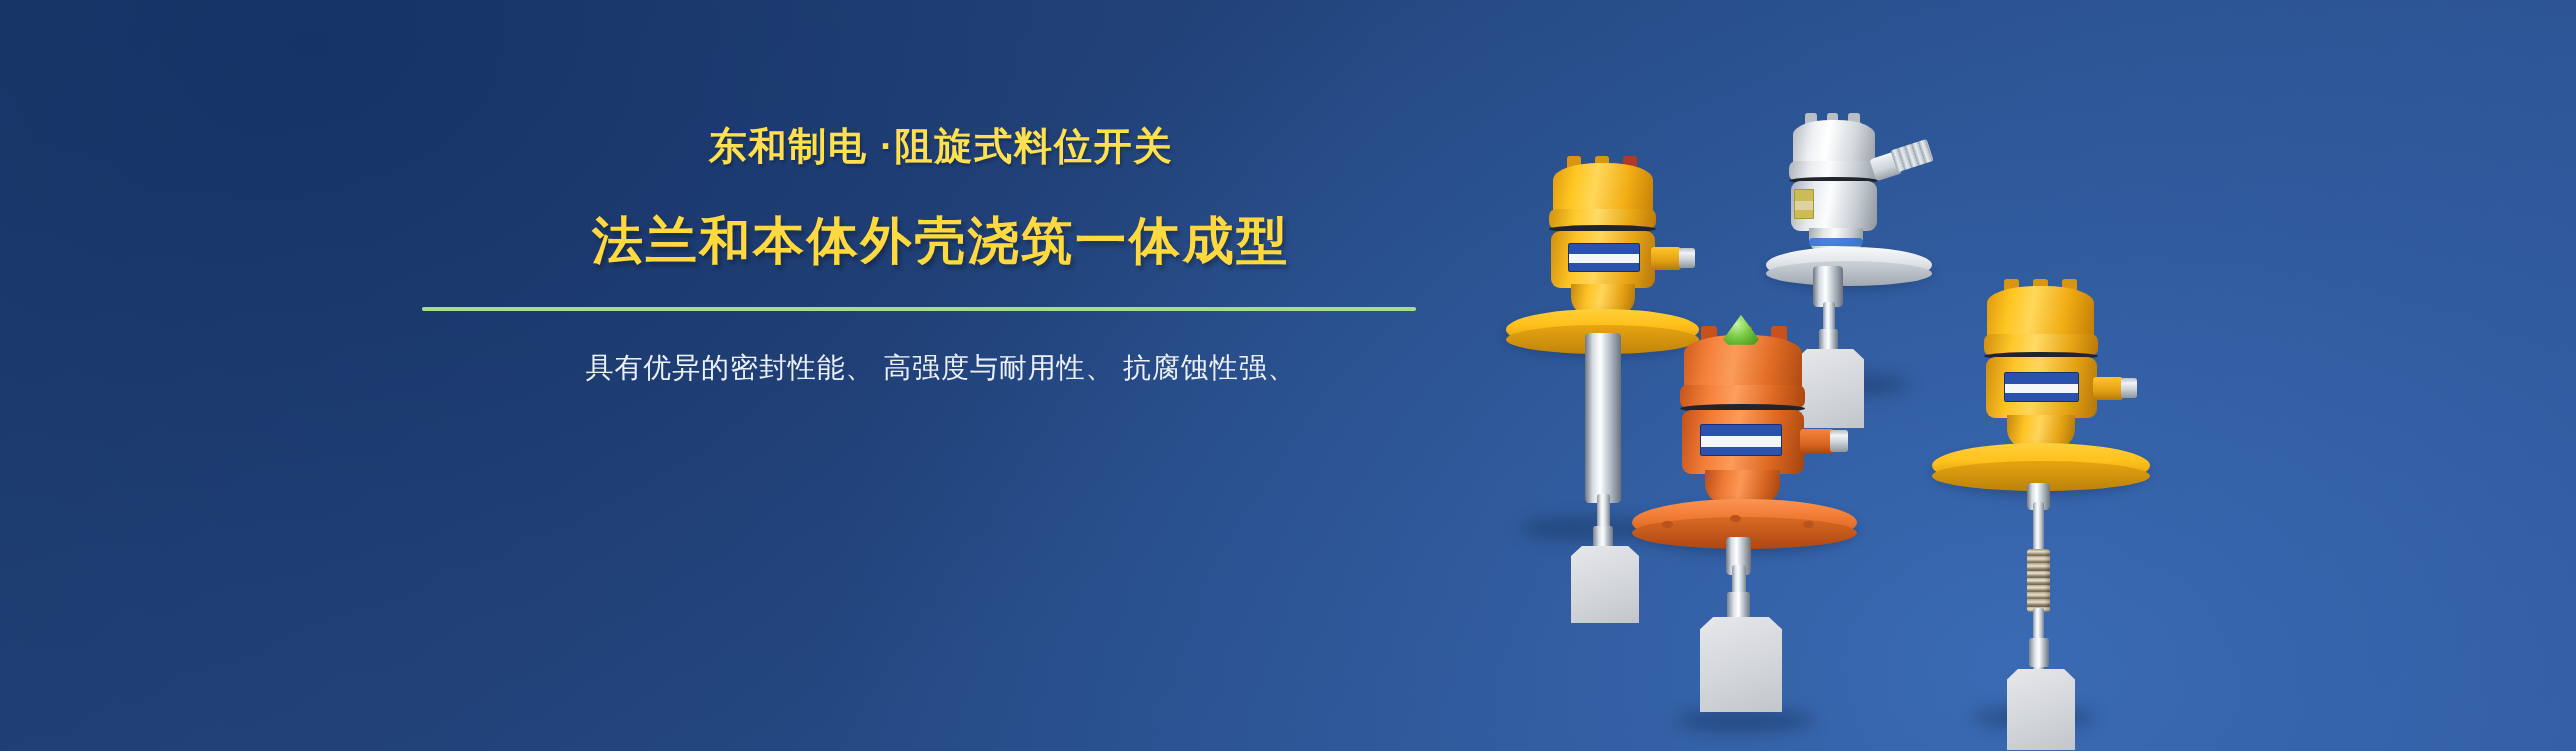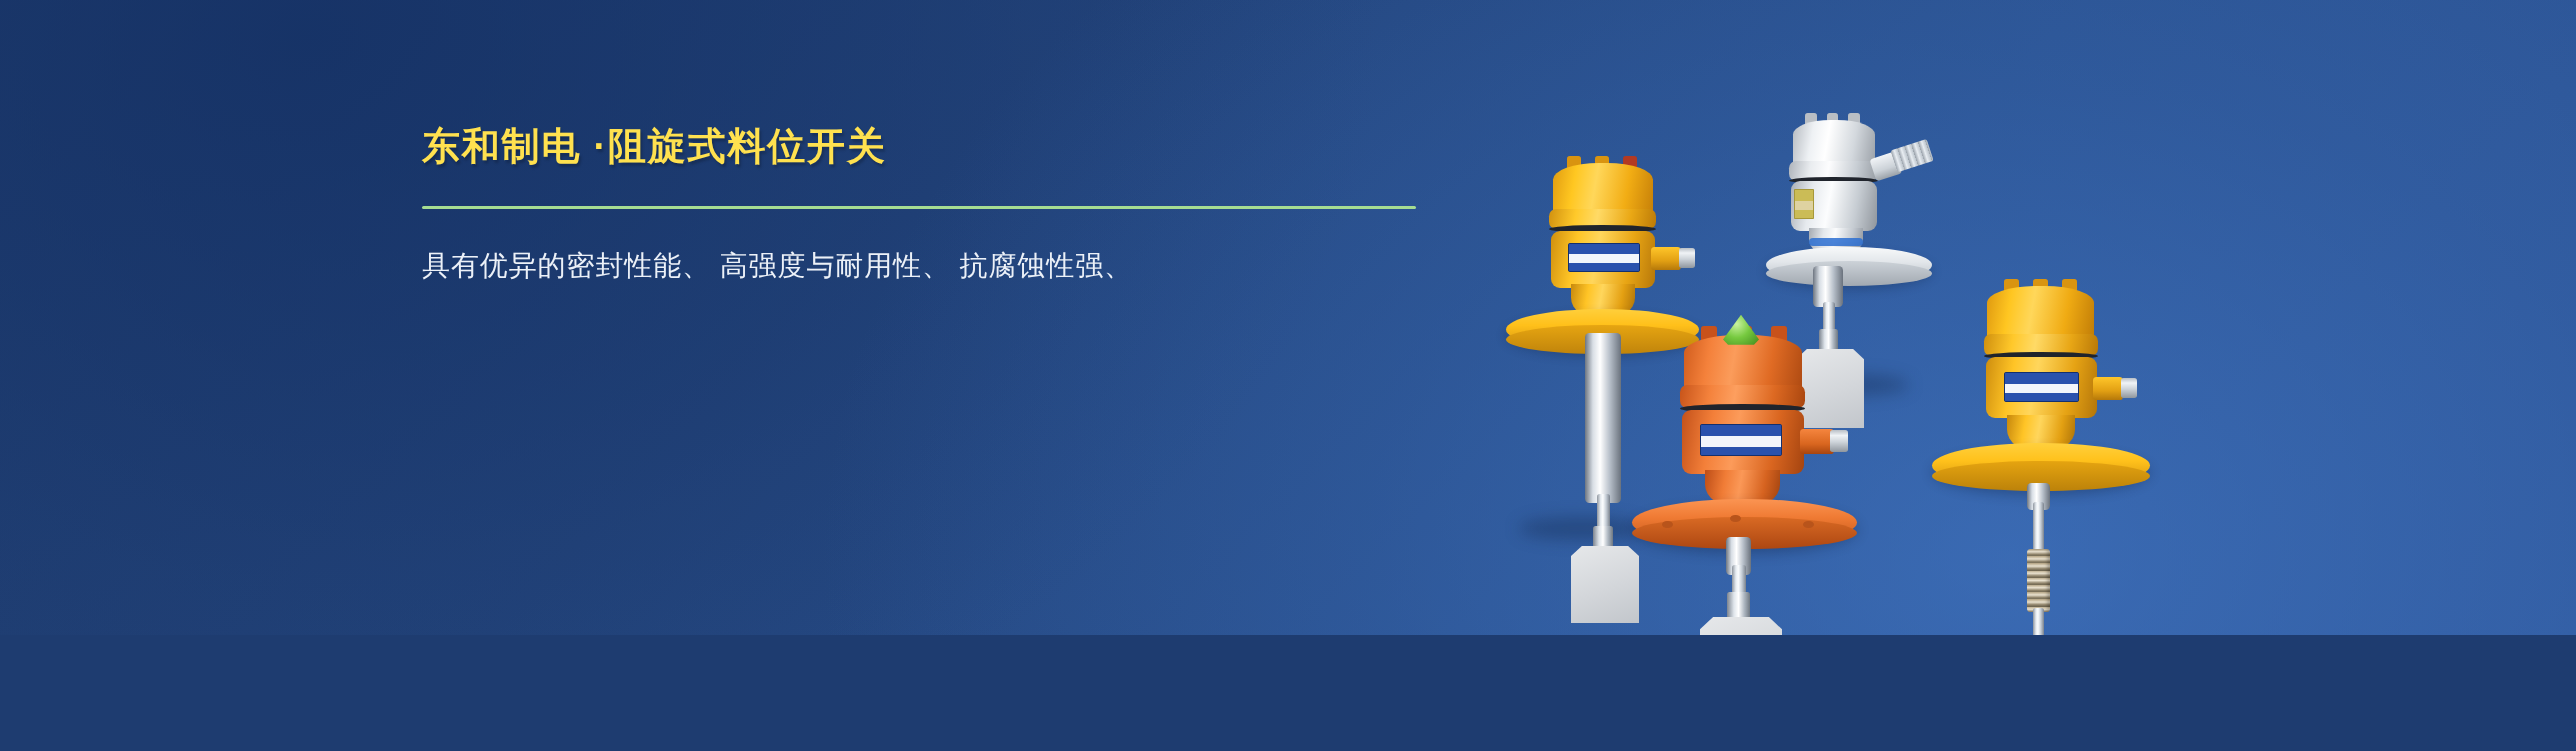--- a/index.html
+++ b/index.html
@@ -2,26 +2,27 @@
 <html style="font-size:14.3px"><head>
 <meta charset="utf-8">
 <title>Banner</title>
 <style>
   * { margin:0; padding:0; box-sizing:border-box; }
   html,body { width:2576px; height:751px; overflow:hidden; background:#1e3c70; }
   body { font-family:"Liberation Sans","DejaVu Sans",sans-serif; }
 
   .banner{
     position:relative;
-    width:2576px; height:635px;
+    width:2576px; height:751px;
     overflow:hidden;
     background:
       radial-gradient(ellipse 1699px 1252px at 78% 88%, rgba(70,125,205,0.55) 0%, rgba(60,110,185,0.30) 38%, rgba(40,78,145,0.0) 70%),
       radial-gradient(ellipse 1342px 984px at 12% 6%, rgba(20,48,100,0.75) 0%, rgba(26,55,108,0.25) 55%, rgba(30,60,112,0) 80%),
       linear-gradient(135deg,#1d3a6c 0%, #22437a 35%, #29508e 65%, #2f589c 100%);
+    text-align: center;
   }
 
   
   .text-col{
     position:absolute; left:422px; top:125px;
     width:1038px;
   }
 
   .eyebrow{
     font-size:38px;
@@ -253,20 +254,21 @@
 </style>
 </head>
 <body>
 
 <div class="banner">
 
   <div class="text-col">
 
     <div class="eyebrow">东和制电 ·阻旋式料位开关</div>
 
+    <div class="headline">法兰和本体外壳浇筑一体成型</div>
 
     <div class="rule"></div>
 
     <div class="sub">
       <span class="sub-line">具有优异的密封性能、  高强度与耐用性、  抗腐蚀性强、</span>
     </div>
 
   </div>
 
   <div class="products">

